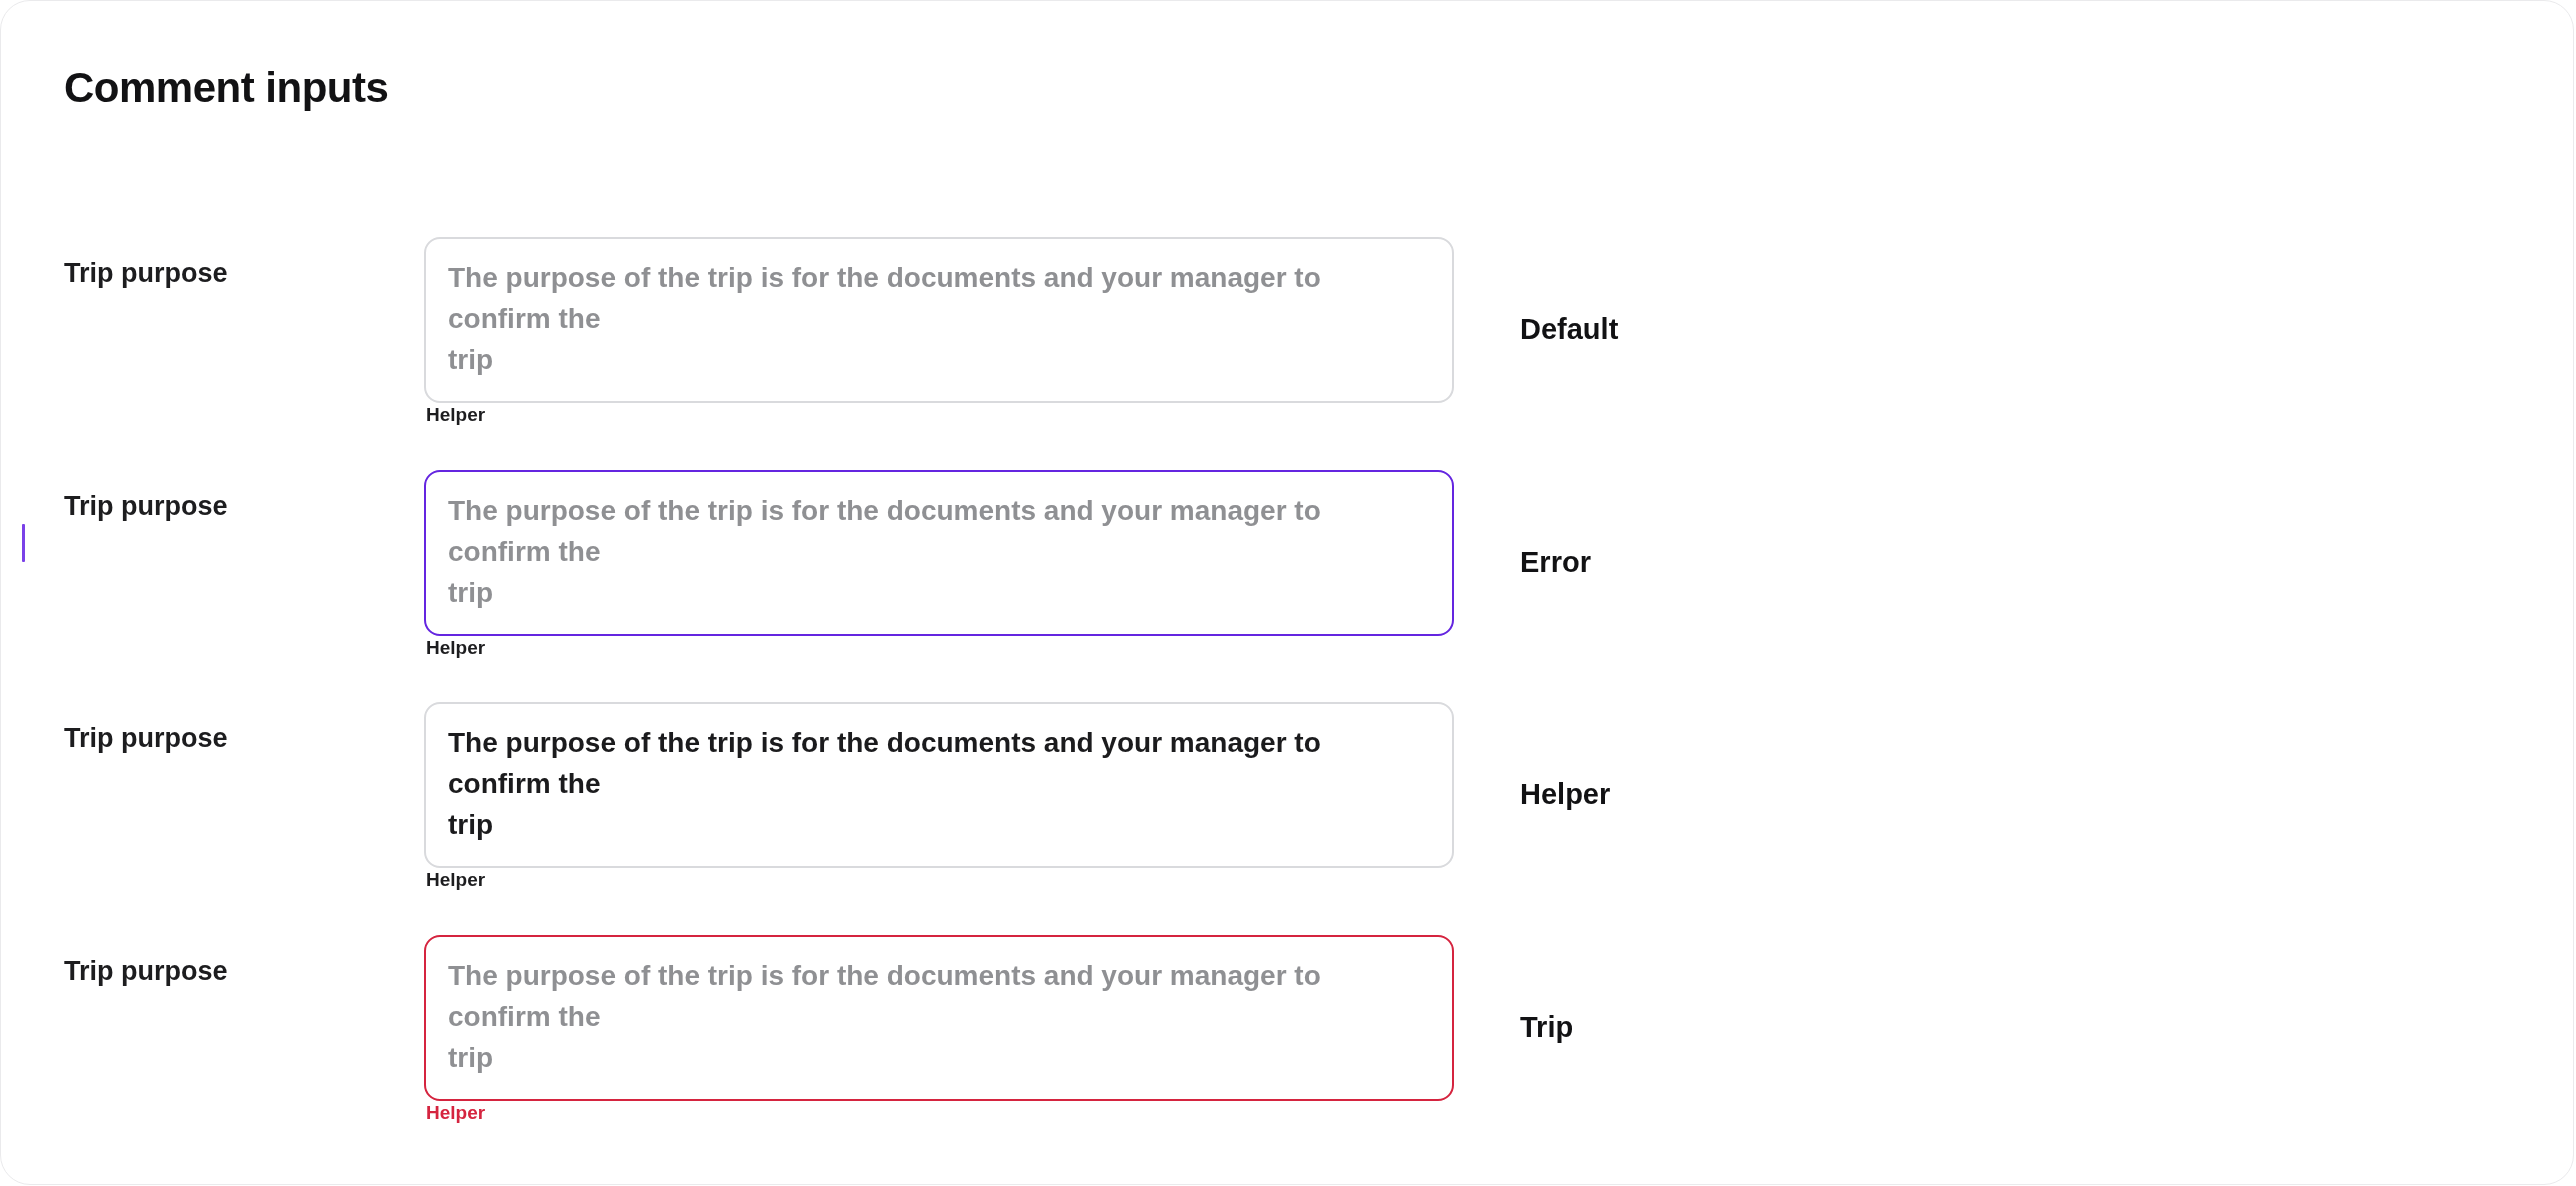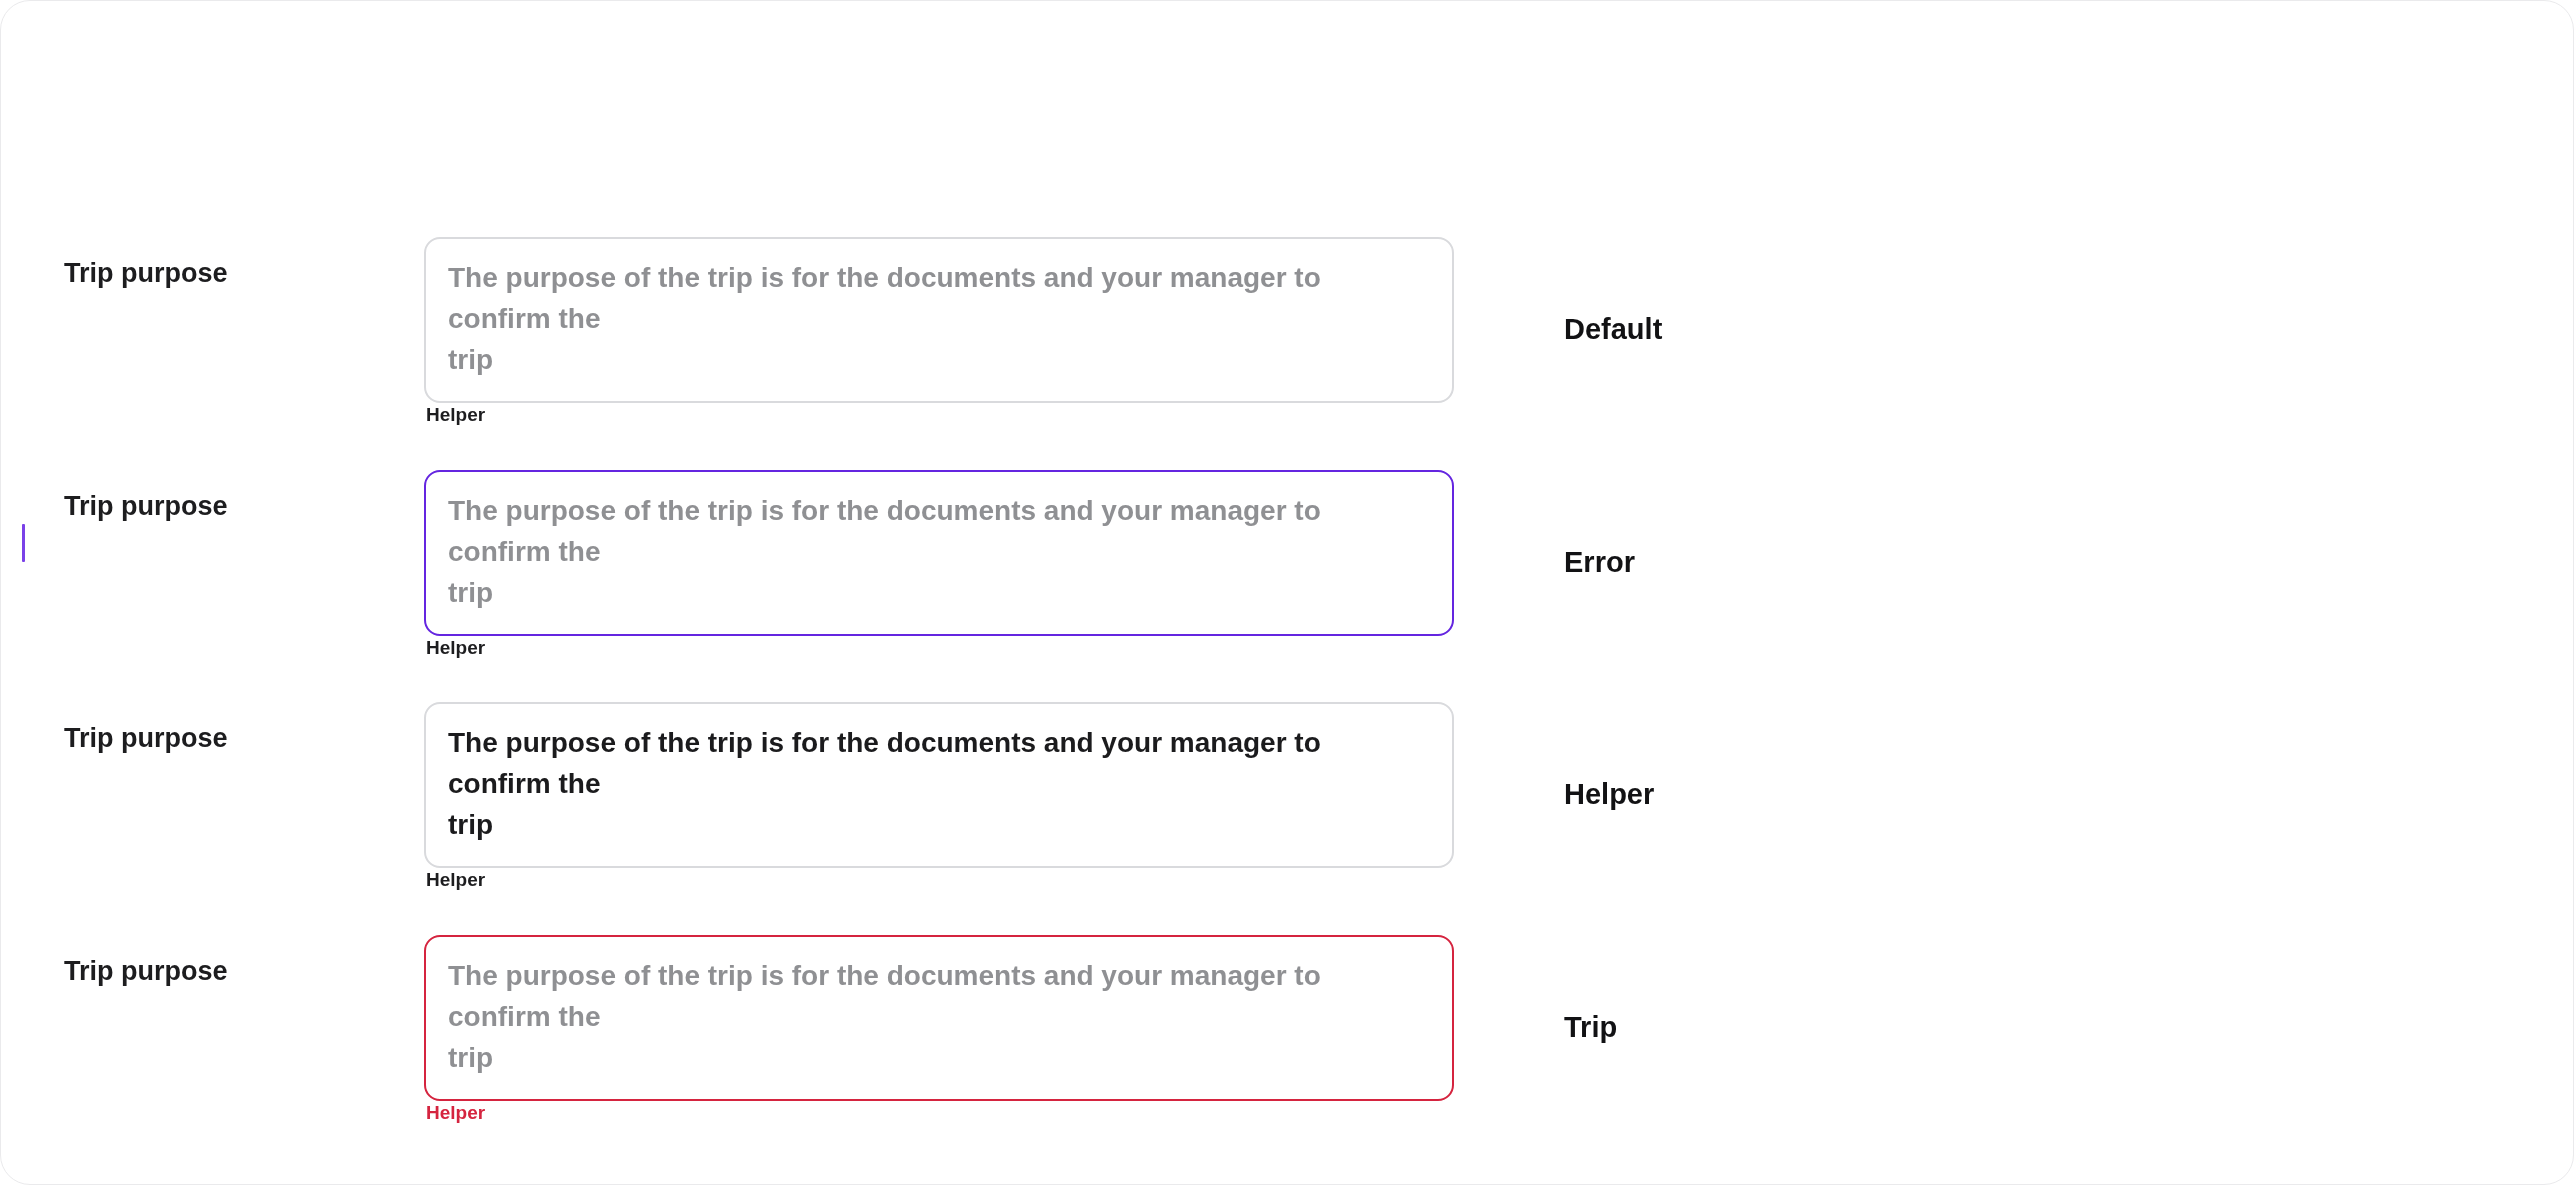--- a/index.html
+++ b/index.html
@@ -38,29 +38,30 @@
     position:absolute;left:21px;top:54px;width:3px;height:38px;
     background:#7a41e8;border-radius:1px;
   }
   .helper{
     position:absolute;left:425px;top:164px;
     font-size:19px;line-height:28px;color:#1d1d1f;
   }
   .row.state-error .helper{color:var(--error,#d5243f);}
   .state-label{
     position:absolute;left:1519px;top:92px;transform:translateY(-50%);
-    font-size:29px;color:#121214;margin-left:44px;
+    font-size:29px;color:#121214;
   }
   .r0{top:236px;} .r1{top:469px;} .r2{top:701px;} .r3{top:934px;}
 </style>
 </head>
 <body>
 
 <div class="canvas">
 
+  <div class="page-title">Comment inputs</div>
 
   <div class="row r0 state-default">
     <div class="row-label">Trip purpose</div>
     <div class="field placeholder" role="textbox" aria-label="Trip purpose">The purpose of the trip is for the documents and your manager to confirm the
 trip</div>
     <div class="helper">Helper</div>
     <div class="state-label">Default</div>
   </div>
 
   <div class="row r1 state-hover">

